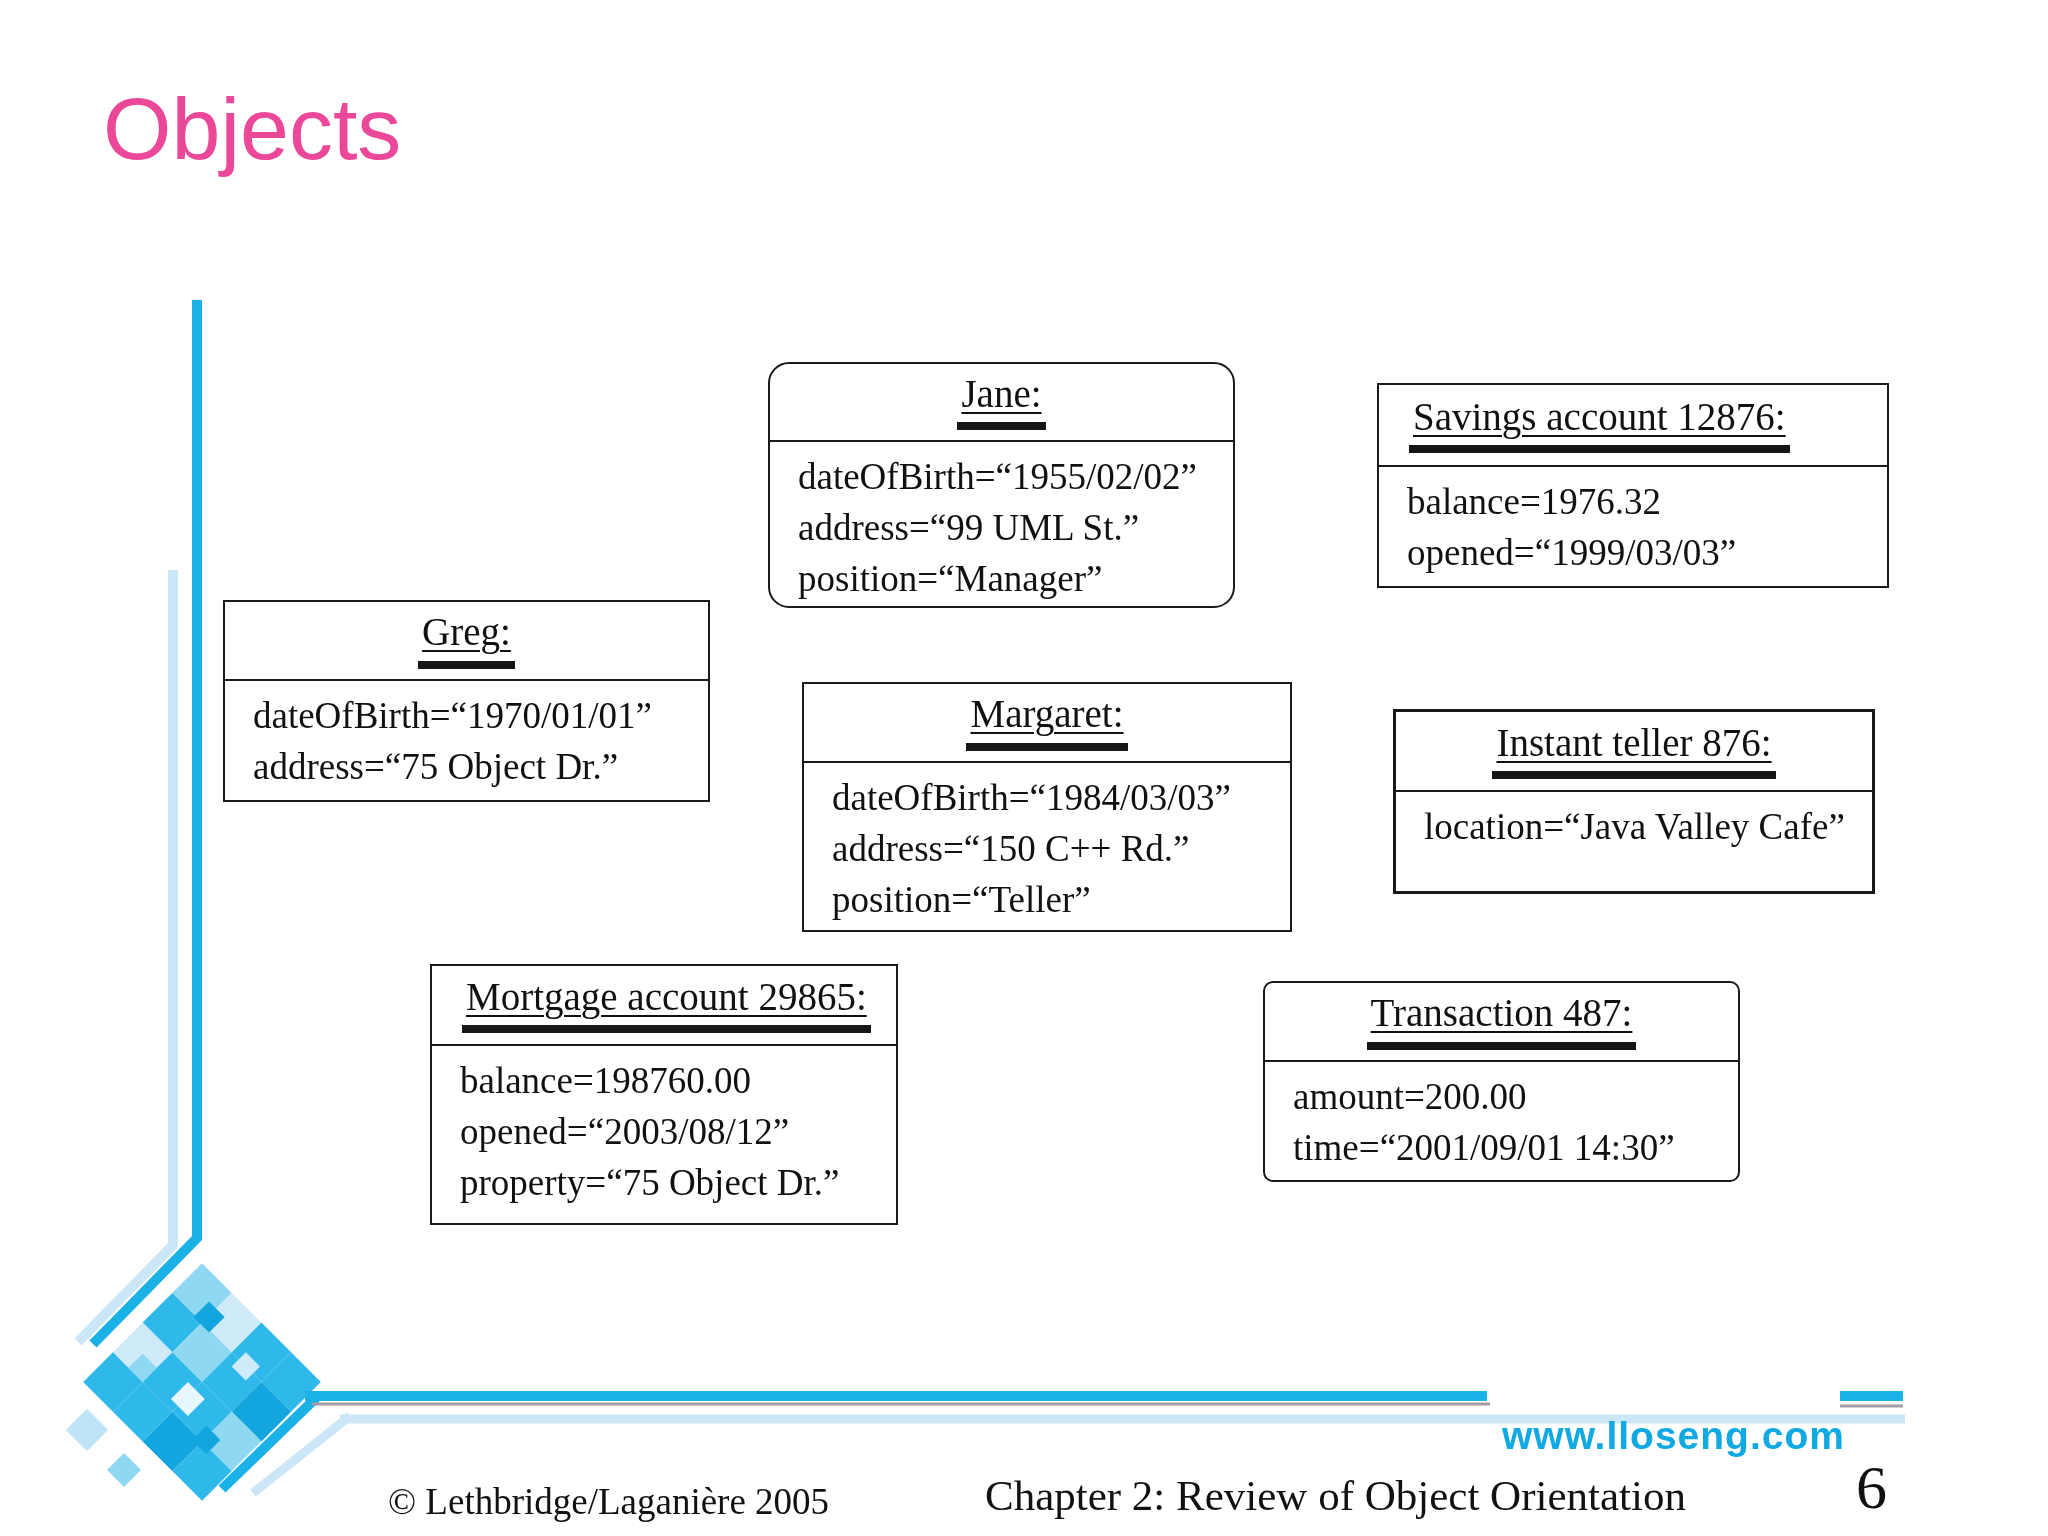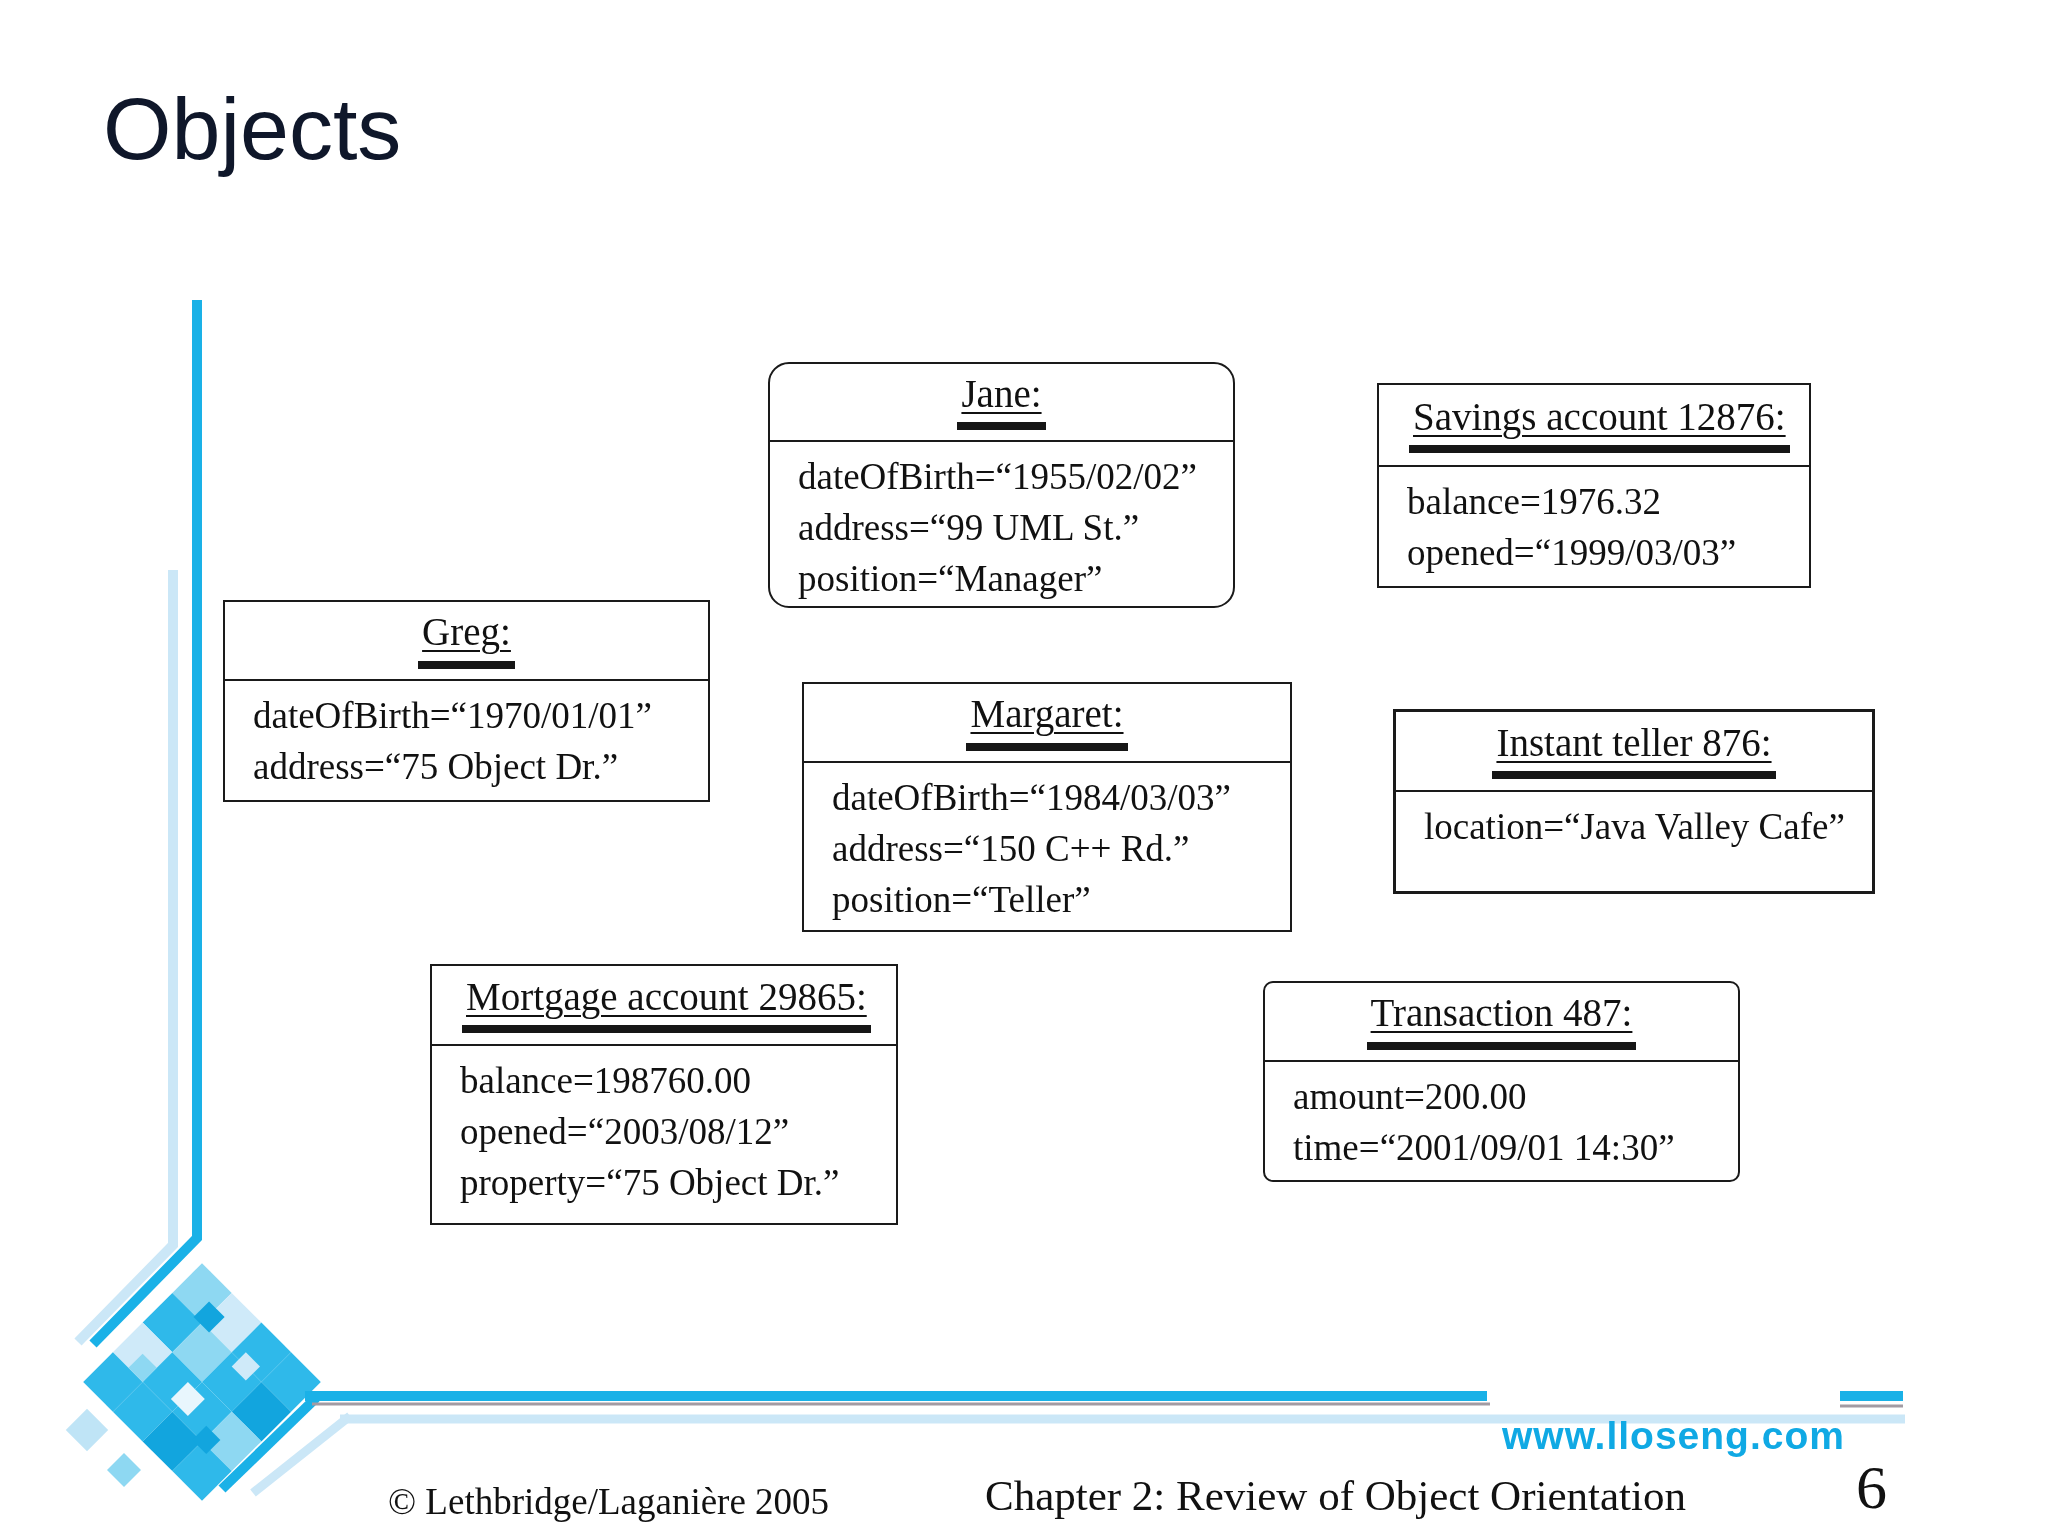--- a/index.html
+++ b/index.html
@@ -3,21 +3,21 @@
 <meta charset="utf-8">
 <style>
   html,body{margin:0;padding:0;background:#ffffff;}
   .slide{
     position:relative;width:2048px;height:1536px;background:#ffffff;
     overflow:hidden;font-family:"Liberation Serif",serif;color:#111;
   }
   .page-title{
     position:absolute;left:103px;top:78px;margin:0;
     font-family:"Liberation Sans",sans-serif;font-weight:400;
-    font-size:88px;color:#0f172a;letter-spacing:0;
+    font-size:88px;color:#ec4899;letter-spacing:0;
   }
   .deco{position:absolute;left:0;top:0;z-index:0;}
   
   .obj{
     position:absolute;background:#fff;border:2px solid #1a1a1a;
     box-sizing:border-box;z-index:2;
   }
   .obj.thick{border-width:3px;}
   .obj-title{
     height:var(--th);display:flex;align-items:center;justify-content:center;
@@ -29,21 +29,21 @@
     text-decoration:underline;text-decoration-thickness:2px;text-underline-offset:5px;
     border-bottom:8px solid #161616;padding:0 4px 8px 4px;
   }
   .obj-attrs{
     position:absolute;left:0;right:0;top:var(--th);bottom:0;
     border-top:2px solid #1a1a1a;box-sizing:border-box;
     padding:9px 0 0 28px;font-size:37px;line-height:1.38;
   }
   
   .b-jane       {left:768px; top:362px; width:467px; height:246px;border-radius:21px; --th:76px;}
-  .b-savings    {left:1377px;top:383px; width:434px; height:205px; --th:80px;}
+  .b-savings    {left:1377px;top:383px; width:512px; height:205px; --th:80px;}
   .b-greg       {left:223px; top:600px; width:487px; height:202px; --th:77px;}
   .b-margaret   {left:802px; top:682px; width:490px; height:250px; --th:77px;}
   .b-teller     {left:1393px;top:709px; width:482px; height:185px; --th:78px;}
   .b-mortgage   {left:406px; top:964px; width:468px; height:261px;margin-left:24px; --th:78px;}
   .b-transaction{left:1263px;top:981px; width:477px; height:201px;border-radius:10px; --th:77px;}
   
   .url{
     position:absolute;left:1502px;top:1374px;z-index:3;
     font-family:"Liberation Sans",sans-serif;font-weight:700;
     font-size:39px;color:#10a9e4;letter-spacing:1px;margin-top:40px;

